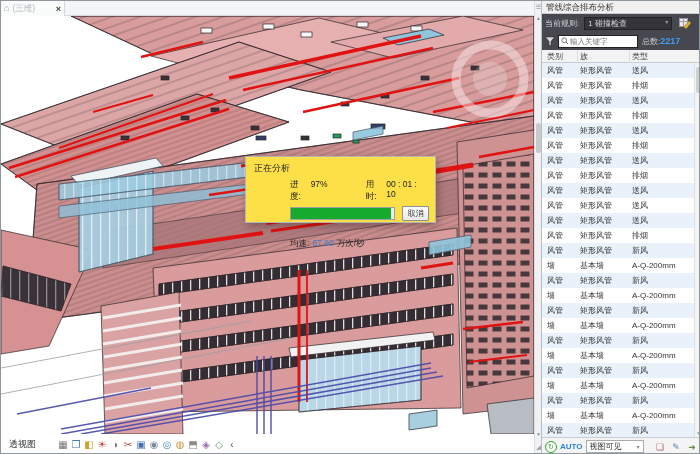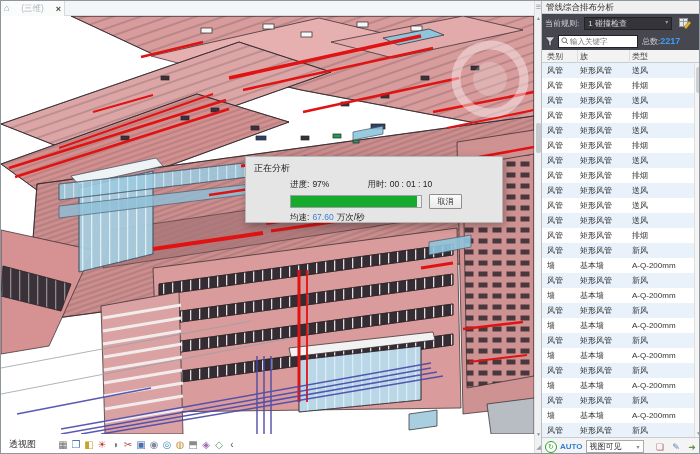--- a/index.html
+++ b/index.html
@@ -4,21 +4,21 @@
 <style>
   * { margin:0; padding:0; box-sizing:border-box; }
   html,body { width:700px; height:454px; font-family:"Liberation Sans","DejaVu Sans",sans-serif; }
   #window { position:relative; width:700px; height:454px; background:#fff; border:1px solid #8f979e; overflow:hidden; }
 
   
   #draw-area { position:absolute; left:0; top:0; width:533px; height:454px; }
   #tabbar { position:absolute; left:0; top:0; width:533px; height:15px; background:#f4f5f6; border-bottom:1px solid #d7dadd; }
   #view-tab { position:absolute; left:0; top:0; width:64px; height:15px; background:#fafbfb; border-right:1px solid #d7dadd; display:flex; align-items:center; padding:0 3px; gap:3px; }
   #view-tab .home { color:#8a8f94; font-size:9px; line-height:9px; }
-  #view-tab .lbl { color:#b4b8bc; font-size:8.5px; flex:1; white-space:nowrap;text-align:center; }
+  #view-tab .lbl { color:#b4b8bc; font-size:8.5px; flex:1; white-space:nowrap; }
   #view-tab .x { color:#444; font-size:9px; font-weight:bold; cursor:default; }
   #viewport { position:absolute; left:0; top:15px; width:533px; height:418px; background:#fff; overflow:hidden; }
   #controlbar { position:absolute; left:0; top:433px; width:533px; height:21px; background:#fff; display:flex; align-items:center; padding-left:8px; gap:11px; }
   #controlbar .viewname { font-size:9px; color:#333; margin-right:10px; }
   .vicon { font-size:10px; width:12px; text-align:center; line-height:12px; }
 
   
   #vstrip { position:absolute; left:533px; top:0; width:7px; height:454px; background:#f0f1f2; border-left:1px solid #dcdfe2; }
   #vstrip .grip { position:absolute; top:2px; left:0; width:7px; text-align:center; font-size:6px; color:#7a7f84; }
   #vstrip .up { position:absolute; top:14px; left:0; width:7px; text-align:center; font-size:5px; color:#8a8f94; }
@@ -56,30 +56,30 @@
   #panel-footer { height:18px; background:#f4f4f4; border-top:1px solid #c9ccd0; display:flex; align-items:center; padding:0 3px; gap:3px; }
   #refresh-btn { width:12px; height:12px; border:1.5px solid #2aa52a; border-radius:50%; color:#2aa52a; font-size:7px; line-height:9px; text-align:center; background:#fff; }
   #auto-lbl { color:#2f7fd6; font-size:8px; font-weight:bold; }
   #vis-dd { width:58px; height:13px; background:#fff; border:1px solid #aaa; font-size:8px; color:#333; display:flex; align-items:center; padding:0 3px; }
   #vis-dd .val { flex:1; }
   #vis-dd .caret { color:#888; font-size:6px; }
   #panel-footer-icons { margin-left:auto; display:flex; gap:4px; }
   #panel-footer-icons .vicon { font-size:9px; }
 
   
-  #dialog { position:absolute; left:244px; top:155px; width:258px; height:67px; background:#e5e5e5; border:1px solid #b5b5b5; box-shadow:2px 3px 8px rgba(0,0,0,.28); z-index:20; }
+  #dialog { position:absolute; left:244px; top:155px; width:191px; height:67px; background:#fde047; border:1px solid #b5b5b5; box-shadow:2px 3px 8px rgba(0,0,0,.28); z-index:20; }
   #dialog .dtitle { font-size:9px; color:#222; padding:5px 8px 2px; }
   #dialog .drow1 { display:flex; font-size:8.5px; color:#222; padding:2px 10px 0 44px; }
   #dialog .drow1 .elapsed { margin-left:38px; }
   #dialog .dval { margin-left:3px; }
   #dialog .drow2 { display:flex; align-items:center; padding:3px 6px 0 44px; gap:7px; }
   #pbar { width:132px; height:13px; border:1px solid #9aa0a4; background:#eee; }
   #pfill { height:100%; background:#17ab2e; }
   #cancel-btn { width:33px; height:15px; background:linear-gradient(#fcfcfc,#e9e9e9); border:1px solid #8f8f8f; font-size:8px; color:#333; text-align:center; line-height:13px; border-radius:1px; }
-  #dialog .drow3 { display:flex; font-size:8.5px; color:#222; padding:3px 10px 0 44px; }
+  #dialog .drow3 { display:flex; font-size:8.5px; color:#222; padding:3px 10px 0 44px;margin-top:14px; }
   #dialog .speedv { color:#3f7fd0; margin:0 3px; }
 </style>
 </head>
 <body>
 
 <div id="window">
 
   <div id="draw-area">
     <div id="tabbar">
       <div id="view-tab">

